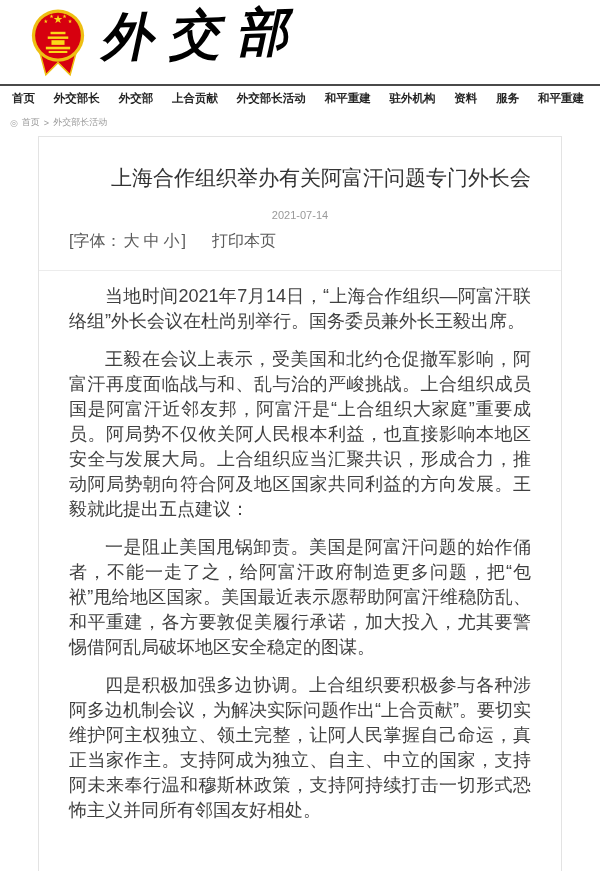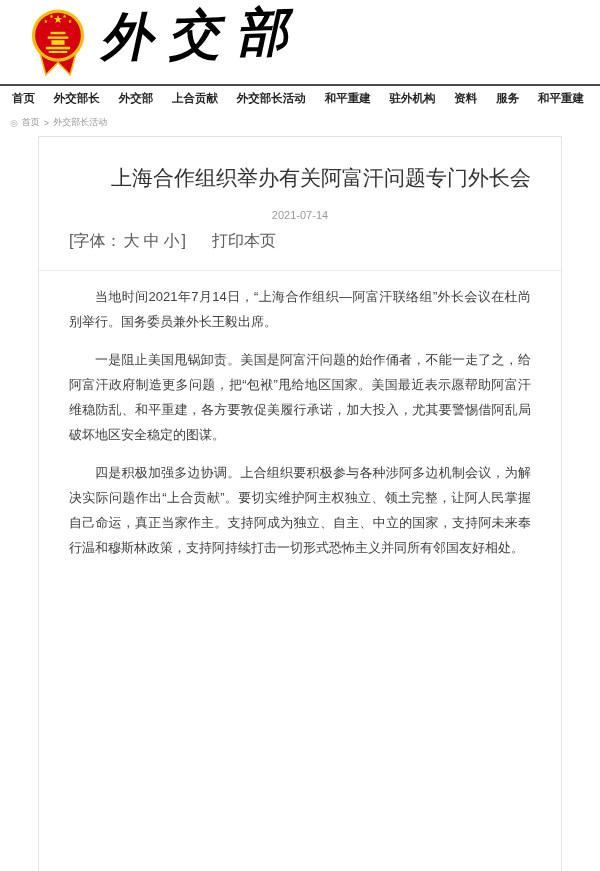--- a/index.html
+++ b/index.html
@@ -63,21 +63,21 @@
   .font-link { color: #595959; text-decoration: none; cursor: pointer; margin: 0 2px; }
   .print-link { color: #595959; text-decoration: none; cursor: pointer; margin-left: 26px; }
   .header-divider {
     border: none; border-top: 1px solid #ececec;
     margin: 18px -30px 0 -30px;
   }
 
   
   .article-body { margin-top: 10px; }
   .article-body p {
-    font-size: 13px; color: #404040;
+    font-size: 18px; color: #404040;
     line-height: 25px; text-align: justify; text-indent: 2em;
     margin: 13px 0;
   }
 </style>
 </head>
 <body>
 
 <div class="header">
   <svg class="emblem" viewBox="0 0 60 76" xmlns="http://www.w3.org/2000/svg">
 
@@ -126,17 +126,18 @@
   <div class="article-date">2021-07-14</div>
 
   <div class="article-toolbar">
     <span>[字体：</span><a class="font-link">大</a><a class="font-link">中</a><a class="font-link">小</a><span>]</span><a class="print-link">打印本页</a>
   </div>
 
   <hr class="header-divider">
 
   <div class="article-body">
     <p>当地时间2021年7月14日，“上海合作组织—阿富汗联络组”外长会议在杜尚别举行。国务委员兼外长王毅出席。</p>
+    <p>王毅在会议上表示，受美国和北约仓促撤军影响，阿富汗再度面临战与和、乱与治的严峻挑战。上合组织成员国是阿富汗近邻友邦，阿富汗是“上合组织大家庭”重要成员。阿局势不仅攸关阿人民根本利益，也直接影响本地区安全与发展大局。上合组织应当汇聚共识，形成合力，推动阿局势朝向符合阿及地区国家共同利益的方向发展。王毅就此提出五点建议：</p>
     <p>一是阻止美国甩锅卸责。美国是阿富汗问题的始作俑者，不能一走了之，给阿富汗政府制造更多问题，把“包袱”甩给地区国家。美国最近表示愿帮助阿富汗维稳防乱、和平重建，各方要敦促美履行承诺，加大投入，尤其要警惕借阿乱局破坏地区安全稳定的图谋。</p>
     <p>四是积极加强多边协调。上合组织要积极参与各种涉阿多边机制会议，为解决实际问题作出“上合贡献”。要切实维护阿主权独立、领土完整，让阿人民掌握自己命运，真正当家作主。支持阿成为独立、自主、中立的国家，支持阿未来奉行温和穆斯林政策，支持阿持续打击一切形式恐怖主义并同所有邻国友好相处。</p>
 
   </div>
 </div>
 
 </body></html>

